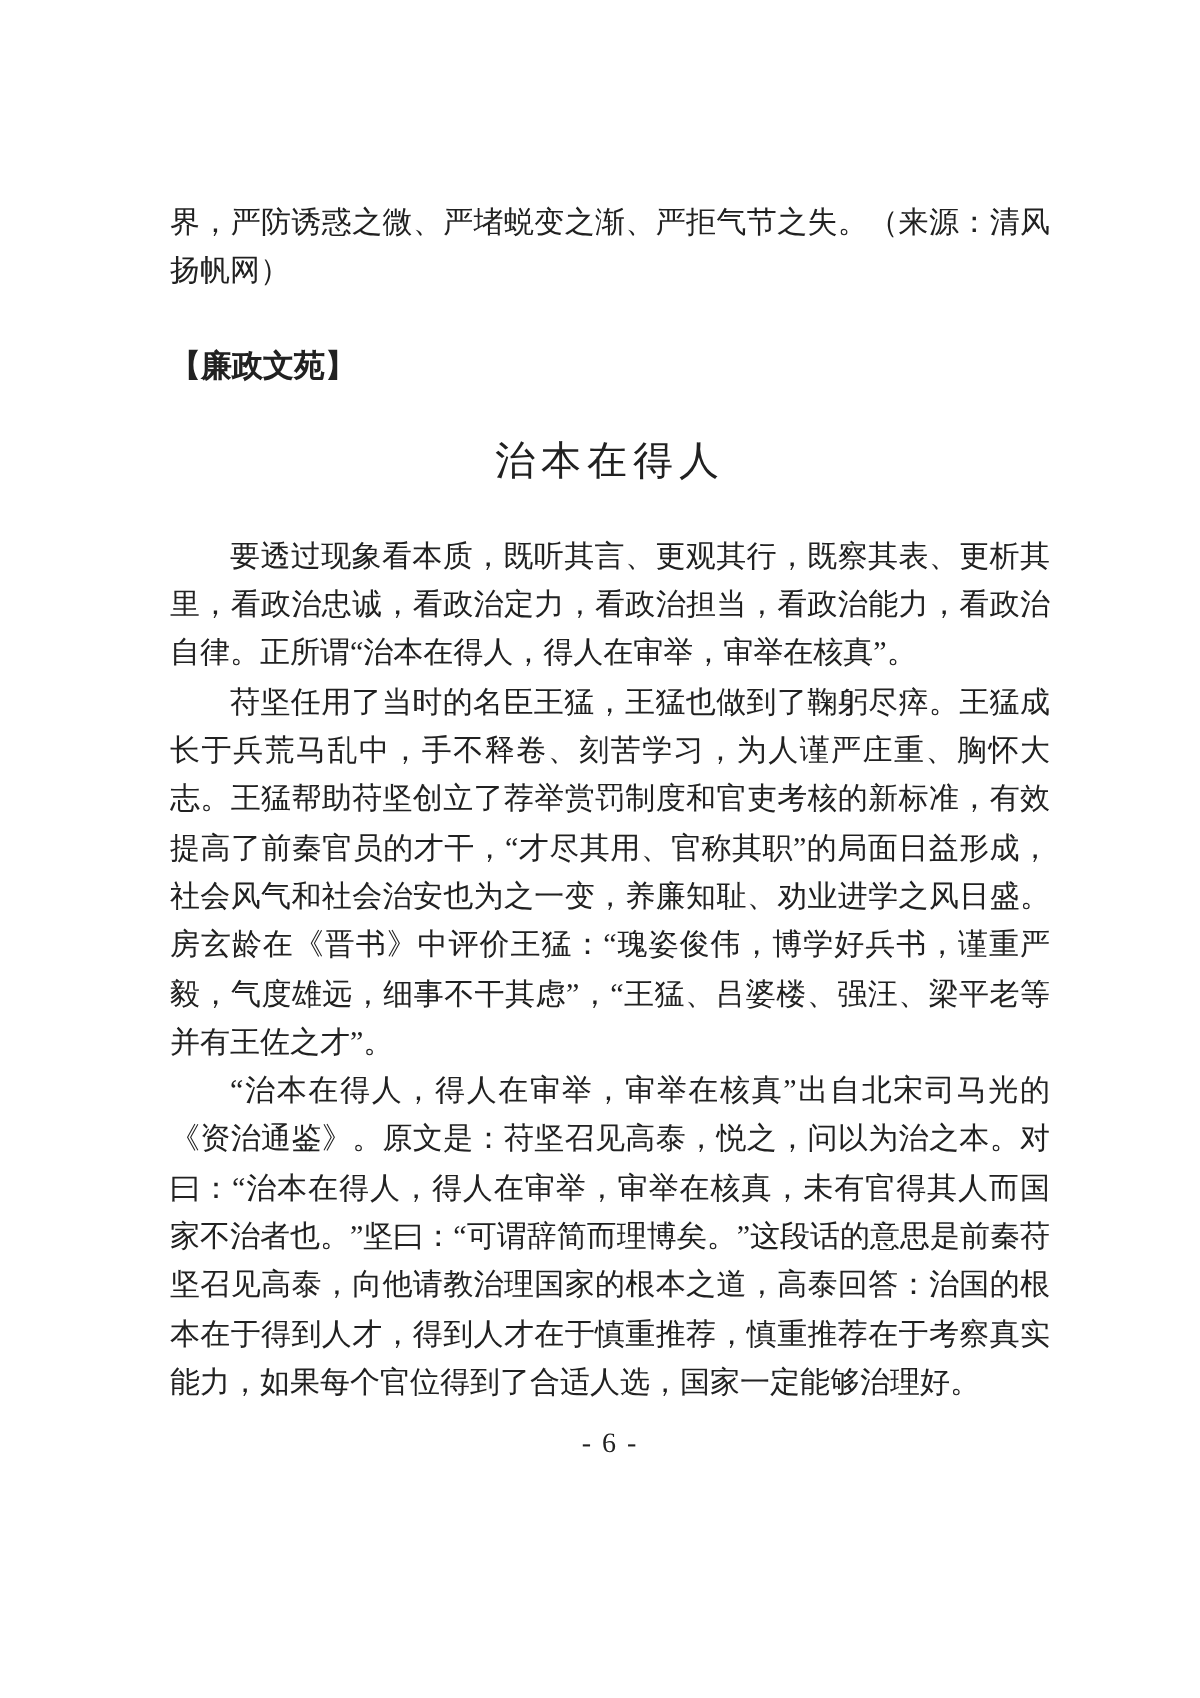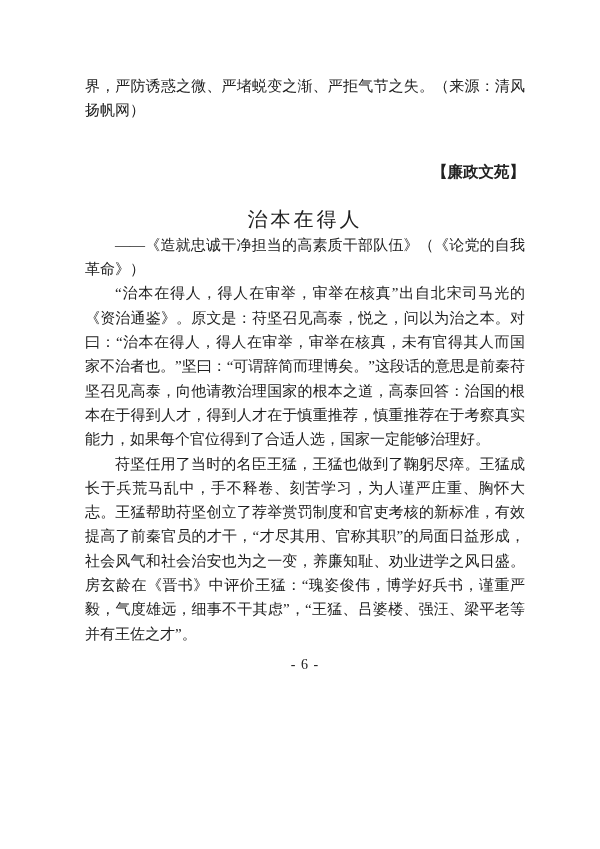--- a/index.html
+++ b/index.html
@@ -14,41 +14,41 @@
     background: #ffffff;
     overflow: hidden;
     font-family: "Liberation Serif", "DejaVu Serif", serif;
     color: #212121;
   }
   .text-column {
     position: absolute;
     left: 85px;
     top: 0;
     width: 440px;
-    padding-top: 74px;
+    padding-top: 100px;
     box-sizing: content-box;
   }
   .body-par {
     margin: 0;
     font-size: 15px;
     line-height: 24.3px;
     text-align: justify;
     word-break: normal;
     overflow-wrap: normal;
     letter-spacing: 0;
   }
   .indent-par {
     text-indent: 2em;
   }
   .section-header {
-    margin: 37px 0 0 0;
+    margin: 23px 0 0 0;
     font-size: 15.5px;
     line-height: 24.3px;
     font-weight: bold;
-    text-align: right;
+    text-align: left;
   }
   .article-title {
     margin: 21px 0 0 0;
     font-size: 20px;
     line-height: 28px;
     font-weight: normal;
     text-align: center;
     letter-spacing: 3px;
   }
   .first-par {
@@ -67,24 +67,24 @@
 
 <div class="page">
   <div class="text-column">
 
     <p class="body-par">界，严防诱惑之微、严堵蜕变之渐、严拒气节之失。（来源：清风扬帆网）</p>
 
     <h2 class="section-header">【廉政文苑】</h2>
 
     <h1 class="article-title">治本在得人</h1>
 
+    <p class="body-par indent-par first-par">要透过现象看本质，既听其言、更观其行，既察其表、更析其里，看政治忠诚，看政治定力，看政治担当，看政治能力，看政治自律。正所谓“治本在得人，得人在审举，审举在核真”。</p>
 
-    <p class="body-par indent-par">——《造就忠诚干净担当的高素质干部队伍》（《论党的自我革命》）</p>
+
+    <p class="body-par indent-par">苻坚任用了当时的名臣王猛，王猛也做到了鞠躬尽瘁。王猛成长于兵荒马乱中，手不释卷、刻苦学习，为人谨严庄重、胸怀大志。王猛帮助苻坚创立了荐举赏罚制度和官吏考核的新标准，有效提高了前秦官员的才干，“才尽其用、官称其职”的局面日益形成，社会风气和社会治安也为之一变，养廉知耻、劝业进学之风日盛。房玄龄在《晋书》中评价王猛：“瑰姿俊伟，博学好兵书，谨重严毅，气度雄远，细事不干其虑”，“王猛、吕婆楼、强汪、梁平老等并有王佐之才”。</p>
 
     <p class="body-par indent-par">“治本在得人，得人在审举，审举在核真”出自北宋司马光的《资治通鉴》。原文是：苻坚召见高泰，悦之，问以为治之本。对曰：“治本在得人，得人在审举，审举在核真，未有官得其人而国家不治者也。”坚曰：“可谓辞简而理博矣。”这段话的意思是前秦苻坚召见高泰，向他请教治理国家的根本之道，高泰回答：治国的根本在于得到人才，得到人才在于慎重推荐，慎重推荐在于考察真实能力，如果每个官位得到了合适人选，国家一定能够治理好。</p>
-
-    <p class="body-par indent-par">苻坚任用了当时的名臣王猛，王猛也做到了鞠躬尽瘁。王猛成长于兵荒马乱中，手不释卷、刻苦学习，为人谨严庄重、胸怀大志。王猛帮助苻坚创立了荐举赏罚制度和官吏考核的新标准，有效提高了前秦官员的才干，“才尽其用、官称其职”的局面日益形成，社会风气和社会治安也为之一变，养廉知耻、劝业进学之风日盛。房玄龄在《晋书》中评价王猛：“瑰姿俊伟，博学好兵书，谨重严毅，气度雄远，细事不干其虑”，“王猛、吕婆楼、强汪、梁平老等并有王佐之才”。</p>
 
 
     <div class="page-number">- 6 -</div>
 
   </div>
 </div>
 
 </body></html>

